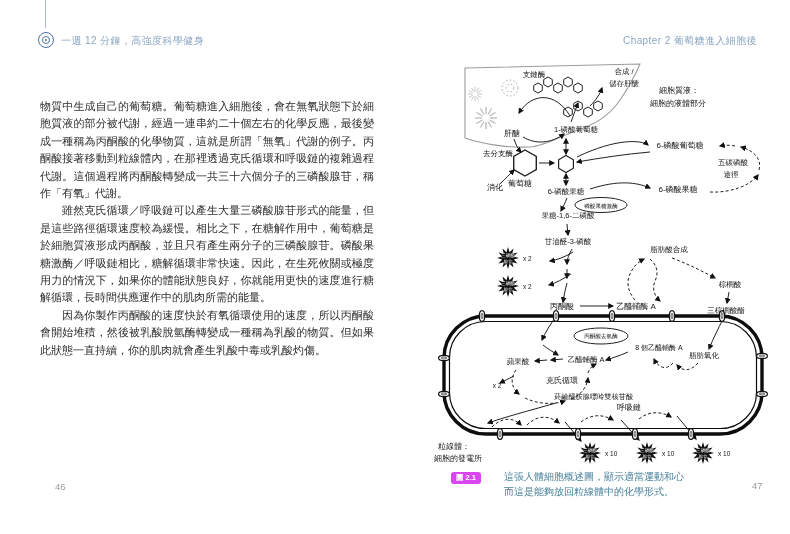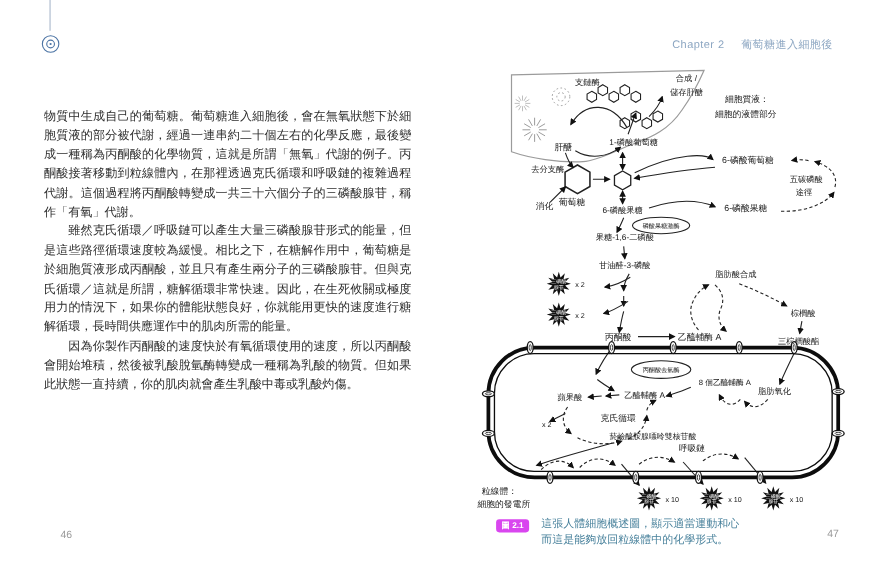--- a/index.html
+++ b/index.html
@@ -7,21 +7,21 @@
           font-family:"Liberation Sans",sans-serif;color:#2f2f2f;}
   
   .vline{position:absolute;left:45px;top:0;width:1px;height:28px;background:#a9b8cc;}
   .target{position:absolute;left:38px;top:32px;width:16px;height:16px;border:1.6px solid #4b73a4;
           border-radius:50%;display:flex;align-items:center;justify-content:center;box-sizing:border-box;}
   .target .t2{width:8px;height:8px;border:1.3px solid #4b73a4;border-radius:50%;
           display:flex;align-items:center;justify-content:center;box-sizing:border-box;}
   .target .t3{width:2.6px;height:2.6px;background:#4b73a4;border-radius:50%;}
   .htitle{position:absolute;left:61px;top:34px;font-size:10px;color:#8ca6c2;letter-spacing:.4px;}
   .hright{position:absolute;right:33px;top:34px;font-size:10px;color:#8ca6c2;letter-spacing:.4px;}
-  .hright .chlbl{margin-right:12px;}
+  .hright .chlbl{margin-right:0;}
   
   .bodytext{position:absolute;left:40px;top:60px;width:334px;
             font-family:"Liberation Serif","DejaVu Serif",serif;
             font-size:11px;line-height:17.4px;color:#2d2d2d;text-align:justify;margin-top:38px;}
   .bodytext p{margin:0;text-indent:2em;word-break:break-all;}
   .bodytext p.cont{text-indent:0;}
   .pagenum{position:absolute;font-size:9.5px;color:#9a9a9a;}
   .pagenum.pl{left:43px;top:481px;margin-left:12px;}
   .pagenum.pr{left:752px;top:480px;}
   
@@ -33,42 +33,43 @@
   .lbl{font-family:"Liberation Sans","DejaVu Sans",sans-serif;fill:#161616;text-anchor:middle;}
   .lbl.st{text-anchor:start;}
   .oval{fill:#fff;stroke:#222;stroke-width:1;}
   .mem{fill:none;stroke:#0d0d0d;}
   .hexl{fill:#fff;stroke:#222;}
   .starw{fill:#fff;text-anchor:middle;font-family:"Liberation Sans",sans-serif;}
   
   .caption{position:absolute;left:451px;top:470px;display:flex;align-items:flex-start;}
   .badge{display:inline-block;background:#d946ef;color:#fff;font-size:7.5px;font-weight:bold;
          border-radius:3px;padding:2px 5px 2px 5px;margin-top:2px;line-height:1;}
-  .capl{margin-left:11px;font-size:10px;line-height:14.5px;color:#47809b;}
+  .capl{margin-left:23px;font-size:10px;line-height:14.5px;color:#47809b;}
 </style>
 </head>
 <body>
 
 <div class="spread">
 
   <div class="vline"></div>
   <span class="target">
       <span class="t2">
         <span class="t3"></span>
       </span>
     </span>
+  <span class="htitle">一週 12 分鐘，高強度科學健身</span>
 
   <div class="hright">
     <span class="chlbl">Chapter 2</span>
     <span>葡萄糖進入細胞後</span>
   </div>
 
   <div class="bodytext">
     <p class="cont">物質中生成自己的葡萄糖。葡萄糖進入細胞後，會在無氧狀態下於細胞質液的部分被代謝，經過一連串約二十個左右的化學反應，最後變成一種稱為丙酮酸的化學物質，這就是所謂「無氧」代謝的例子。丙酮酸接著移動到粒線體內，在那裡透過克氏循環和呼吸鏈的複雜過程代謝。這個過程將丙酮酸轉變成一共三十六個分子的三磷酸腺苷，稱作「有氧」代謝。</p>
-    <p>雖然克氏循環／呼吸鏈可以產生大量三磷酸腺苷形式的能量，但是這些路徑循環速度較為緩慢。相比之下，在糖解作用中，葡萄糖是於細胞質液形成丙酮酸，並且只有產生兩分子的三磷酸腺苷。但與克氏循環／這就是所謂，糖解循環非常快速。因此，在生死攸關或極度用力的情況下，如果你的體能狀態良好，你就能用更快的速度進行糖解循環，長時間供應運作中的肌肉所需的能量。</p>
+    <p>雖然克氏循環／呼吸鏈可以產生大量三磷酸腺苷形式的能量，但是這些路徑循環速度較為緩慢。相比之下，在糖解作用中，葡萄糖是於細胞質液形成丙酮酸，並且只有產生兩分子的三磷酸腺苷。磷酸果糖激酶／呼吸鏈相比，糖解循環非常快速。因此，在生死攸關或極度用力的情況下，如果你的體能狀態良好，你就能用更快的速度進行糖解循環，長時間供應運作中的肌肉所需的能量。</p>
     <p>因為你製作丙酮酸的速度快於有氧循環使用的速度，所以丙酮酸會開始堆積，然後被乳酸脫氫酶轉變成一種稱為乳酸的物質。但如果此狀態一直持續，你的肌肉就會產生乳酸中毒或乳酸灼傷。</p>
   </div>
 
   <div class="pagenum pl">46</div>
   <div class="pagenum pr">47</div>
 
   <svg class="diag" width="370" height="412" viewBox="0 0 370 412">
     <defs>
       <marker id="ah" viewBox="0 0 6 6" markerWidth="6" markerHeight="6" refX="4.8" refY="3" orient="auto-start-reverse">
         <path d="M0,0 L6,3 L0,6 Z" fill="#111"></path>

